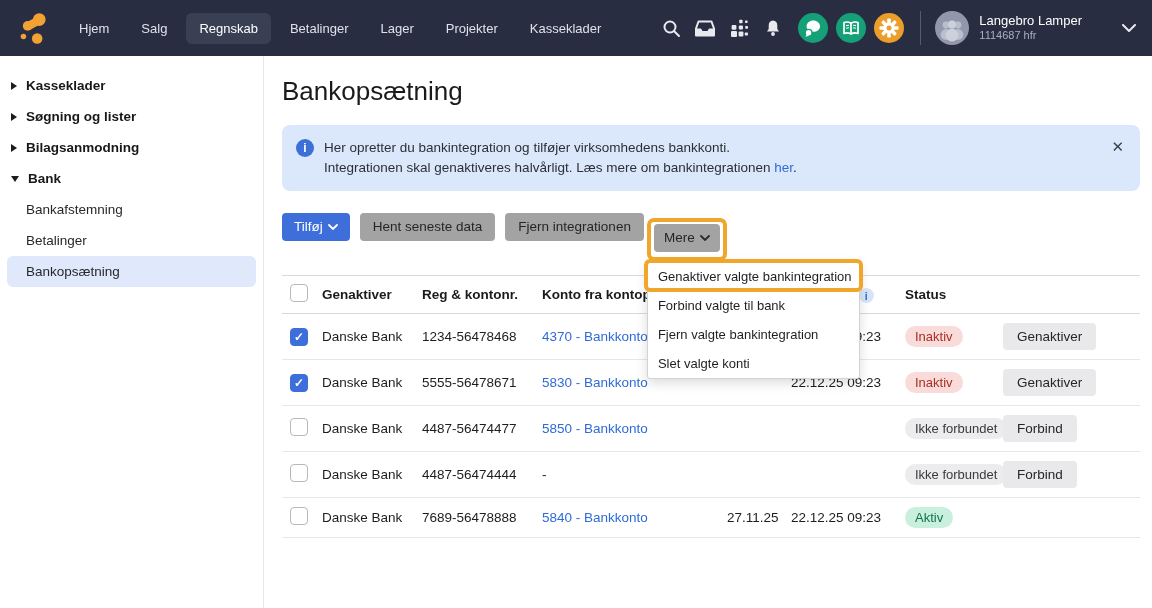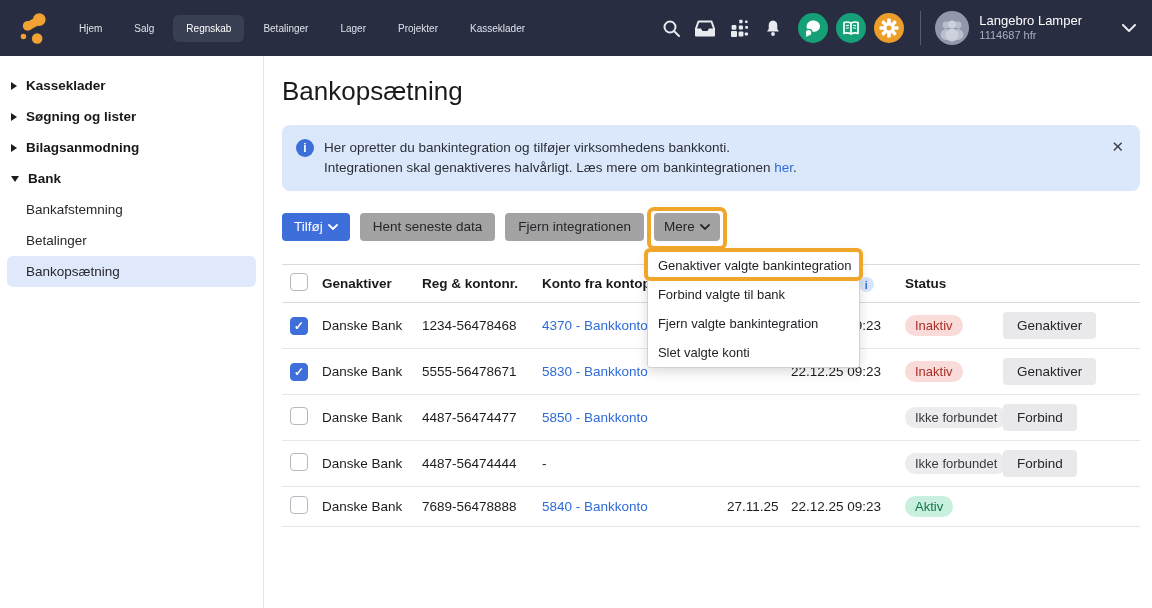--- a/index.html
+++ b/index.html
@@ -3,21 +3,21 @@
 <meta charset="utf-8">
 <style>
   html,body{margin:0;padding:0;}
   body{width:1152px;height:608px;position:relative;background:#fff;overflow:hidden;
        font-family:"Liberation Sans", sans-serif;color:#1d1d1f;}
 
   
   .topbar{height:56px;background:#282d41;display:flex;align-items:center;padding:0 16px 0 14px;box-sizing:border-box;}
   .logo{width:40px;height:40px;display:flex;align-items:center;justify-content:center;margin-right:12px;}
   .nav{display:flex;align-items:center;gap:6px;}
-  .nav-item{color:#dfe2ea;font-size:10px;padding:8px 13px;border-radius:6px;cursor:pointer;white-space:nowrap;}
+  .nav-item{color:#dfe2ea;font-size:13px;padding:8px 13px;border-radius:6px;cursor:pointer;white-space:nowrap;}
   .nav-item.active{background:#3a4054;color:#fff;}
   .tb-spacer{flex:1;}
   .icon-btn{width:34px;height:34px;display:flex;align-items:center;justify-content:center;cursor:pointer;}
   .circle{width:30px;height:30px;border-radius:50%;display:flex;align-items:center;justify-content:center;margin-left:8px;cursor:pointer;}
   .circle.green{background:#16a077;}
   .circle.orange{background:#eb9e2a;}
   .tb-divider{width:1px;height:34px;background:rgba(255,255,255,.22);margin:0 14px 0 16px;}
   .avatar{width:34px;height:34px;border-radius:50%;overflow:hidden;background:#9298ab;flex:none;}
   .userblock{margin-left:10px;line-height:1.25;}
   .user-name{color:#fff;font-size:13px;}
@@ -43,21 +43,21 @@
   .banner a{color:#2f6bd8;text-decoration:none;cursor:pointer;}
   .banner-close{position:absolute;right:16px;top:14px;color:#3a3f4a;font-size:15px;cursor:pointer;line-height:1;}
 
   
   .toolbar{margin-top:22px;display:flex;gap:10px;position:relative;z-index:20;align-items:flex-start;}
   .btn{border:0;border-radius:4px;font-size:13.5px;line-height:16px;padding:6px 13px;cursor:pointer;
        font-family:"Liberation Sans", sans-serif;display:inline-flex;align-items:center;gap:5px;white-space:nowrap;}
   .btn-primary{background:#3d6ed9;color:#fff;padding:6px 12px;}
   .btn-gray{background:#a3a3a3;color:#26262a;}
   .btn-mere{padding:6px 10px;}
-  .mere-wrap{position:relative;display:inline-block;}
+  .mere-wrap{position:relative;display:inline-block;margin-top:11px;}
 
   
   .menu{position:absolute;left:-7px;top:37px;width:213px;box-sizing:border-box;background:#fff;border:1px solid #cfd2d6;border-radius:3px;box-shadow:0 4px 12px rgba(0,0,0,.14);z-index:30;}
   .menu-item{font-size:13px;padding:7px 10px;white-space:nowrap;color:#1d1f23;cursor:pointer;overflow:hidden;}
 
   
   .ann{position:absolute;border:4px solid #f0a62b;border-radius:7px;pointer-events:none;z-index:40;background:transparent;box-sizing:border-box;}
   .ann-mere{left:-7px;right:-7px;top:-6px;bottom:-9px;}
   .ann-item{left:-4px;right:-4px;top:-3px;height:33px;border-radius:6px;}
 

